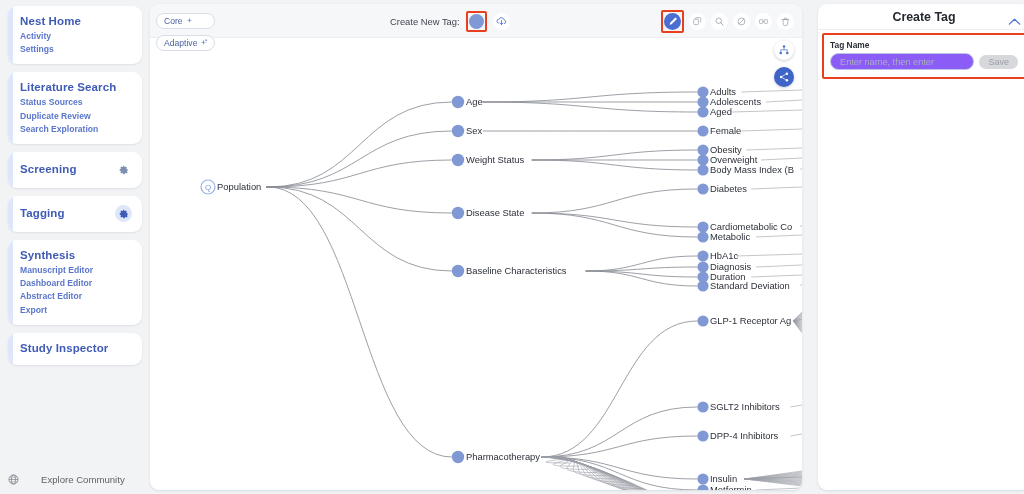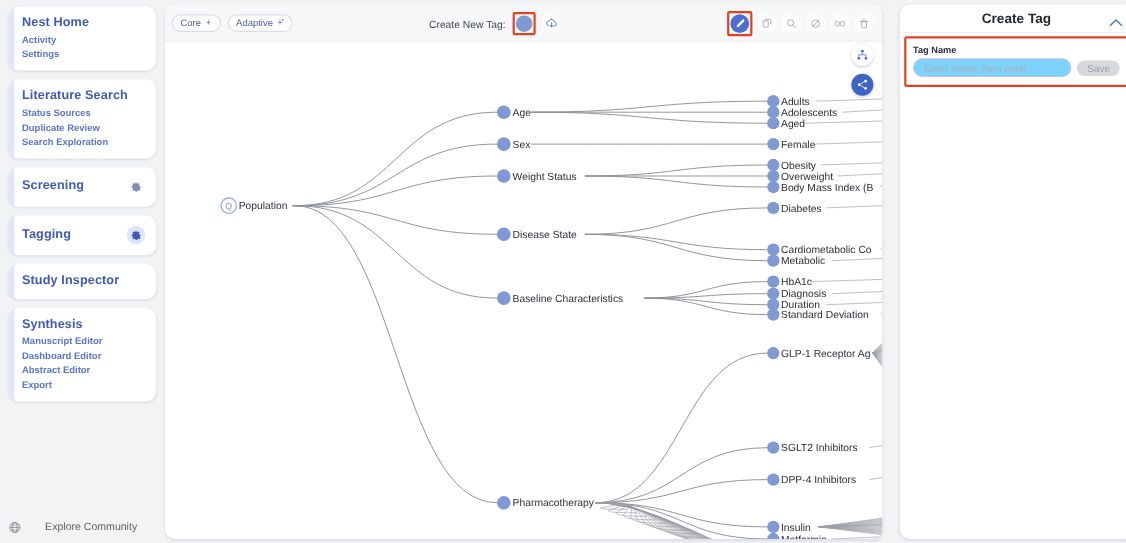--- a/index.html
+++ b/index.html
@@ -68,21 +68,21 @@
     display: flex; align-items: center;
   }
   .chip {
     display: inline-flex; align-items: center; gap: 3px;
     height: 16px; padding: 0 7px;
     border: 1px solid #d9dde8; border-radius: 9px;
     background: #fff;
     font-size: 8.6px; color: #4b5f9e;
     white-space: nowrap;
   }
-  #chips { position: absolute; left: 6px; top: 9px; display: flex; gap: 6px; }
+  #chips { position: absolute; left: 6px; top: 9px; display: flex; gap: 6px; flex-direction: column; }
   #create-tag-group {
     position: absolute; left: 240px; top: 0; height: 34px;
     display: flex; align-items: center; gap: 6px;
   }
   #create-tag-label { font-size: 9.4px; color: #40464f; white-space: nowrap; }
   .hl-box {
     border: 2px solid #e8401f; border-radius: 2px;
     padding: 1px;
     display: inline-flex; align-items: center; justify-content: center;
   }
@@ -142,21 +142,21 @@
     padding: 5px 6px 7px 6px;
   }
   #tag-name-label { font-size: 8.4px; font-weight: bold; color: #2b3038; margin-bottom: 3px; }
   #tag-row { display: flex; align-items: center; gap: 5px; }
   #tag-input {
     flex: 1 1 auto; height: 17px;
     border: 1px solid #b9c4e6; border-radius: 9px;
     padding: 0 9px;
     font-size: 9.2px; color: #2b3038;
     font-family: "Liberation Sans", sans-serif;
-    background: #7dd3fc; outline: none;
+    background: #8b5cf6; outline: none;
   }
   #tag-input::placeholder { color: #a9b0bd; }
   #save-btn {
     height: 14px; padding: 0 9px;
     border: none; border-radius: 9px;
     background: #d6d8dc; color: #9aa0a9;
     font-size: 9px; font-family: "Liberation Sans", sans-serif;
     cursor: default;
   }
 </style>
@@ -196,30 +196,30 @@
           <div class="nav-title">Tagging</div>
         </div>
         <span class="gear active">
           <svg width="10" height="10" viewBox="0 0 20 20">
             <path d="M10 6.6a3.4 3.4 0 1 0 0 6.8 3.4 3.4 0 0 0 0-6.8zm7.2 4.8-.1-1.4.1-1.4-1.9-.5-.6-1.5 1-1.7-2-2-1.7 1-1.5-.6L10 1.4 8.6 1.5 8 3.3l-1.5.6-1.7-1-2 2 1 1.7-.6 1.5-1.9.5.1 1.4-.1 1.4 1.9.5.6 1.5-1 1.7 2 2 1.7-1 1.5.6.6 1.9 1.4-.1 1.4.1.6-1.9 1.5-.6 1.7 1 2-2-1-1.7.6-1.5z" fill="#3f5bb5"></path>
           </svg>
         </span>
       </div>
       <div class="nav-card">
         <div>
-          <div class="nav-title">Study Inspector</div>
-        </div>
-      </div>
-      <div class="nav-card">
-        <div>
           <div class="nav-title">Synthesis</div>
           <div class="nav-sub">Manuscript Editor</div>
           <div class="nav-sub">Dashboard Editor</div>
           <div class="nav-sub">Abstract Editor</div>
           <div class="nav-sub">Export</div>
+        </div>
+      </div>
+      <div class="nav-card">
+        <div>
+          <div class="nav-title">Study Inspector</div>
         </div>
       </div>
     </div>
 
   <div id="explore">
     <span>
       <svg width="11" height="11" viewBox="0 0 16 16">
           <circle cx="8" cy="8" r="6.6" fill="none" stroke="#7b8089" stroke-width="1.1"></circle>
           <ellipse cx="8" cy="8" rx="3" ry="6.6" fill="none" stroke="#7b8089" stroke-width="1"></ellipse>
           <line x1="1.5" y1="8" x2="14.5" y2="8" stroke="#7b8089" stroke-width="1"></line>

